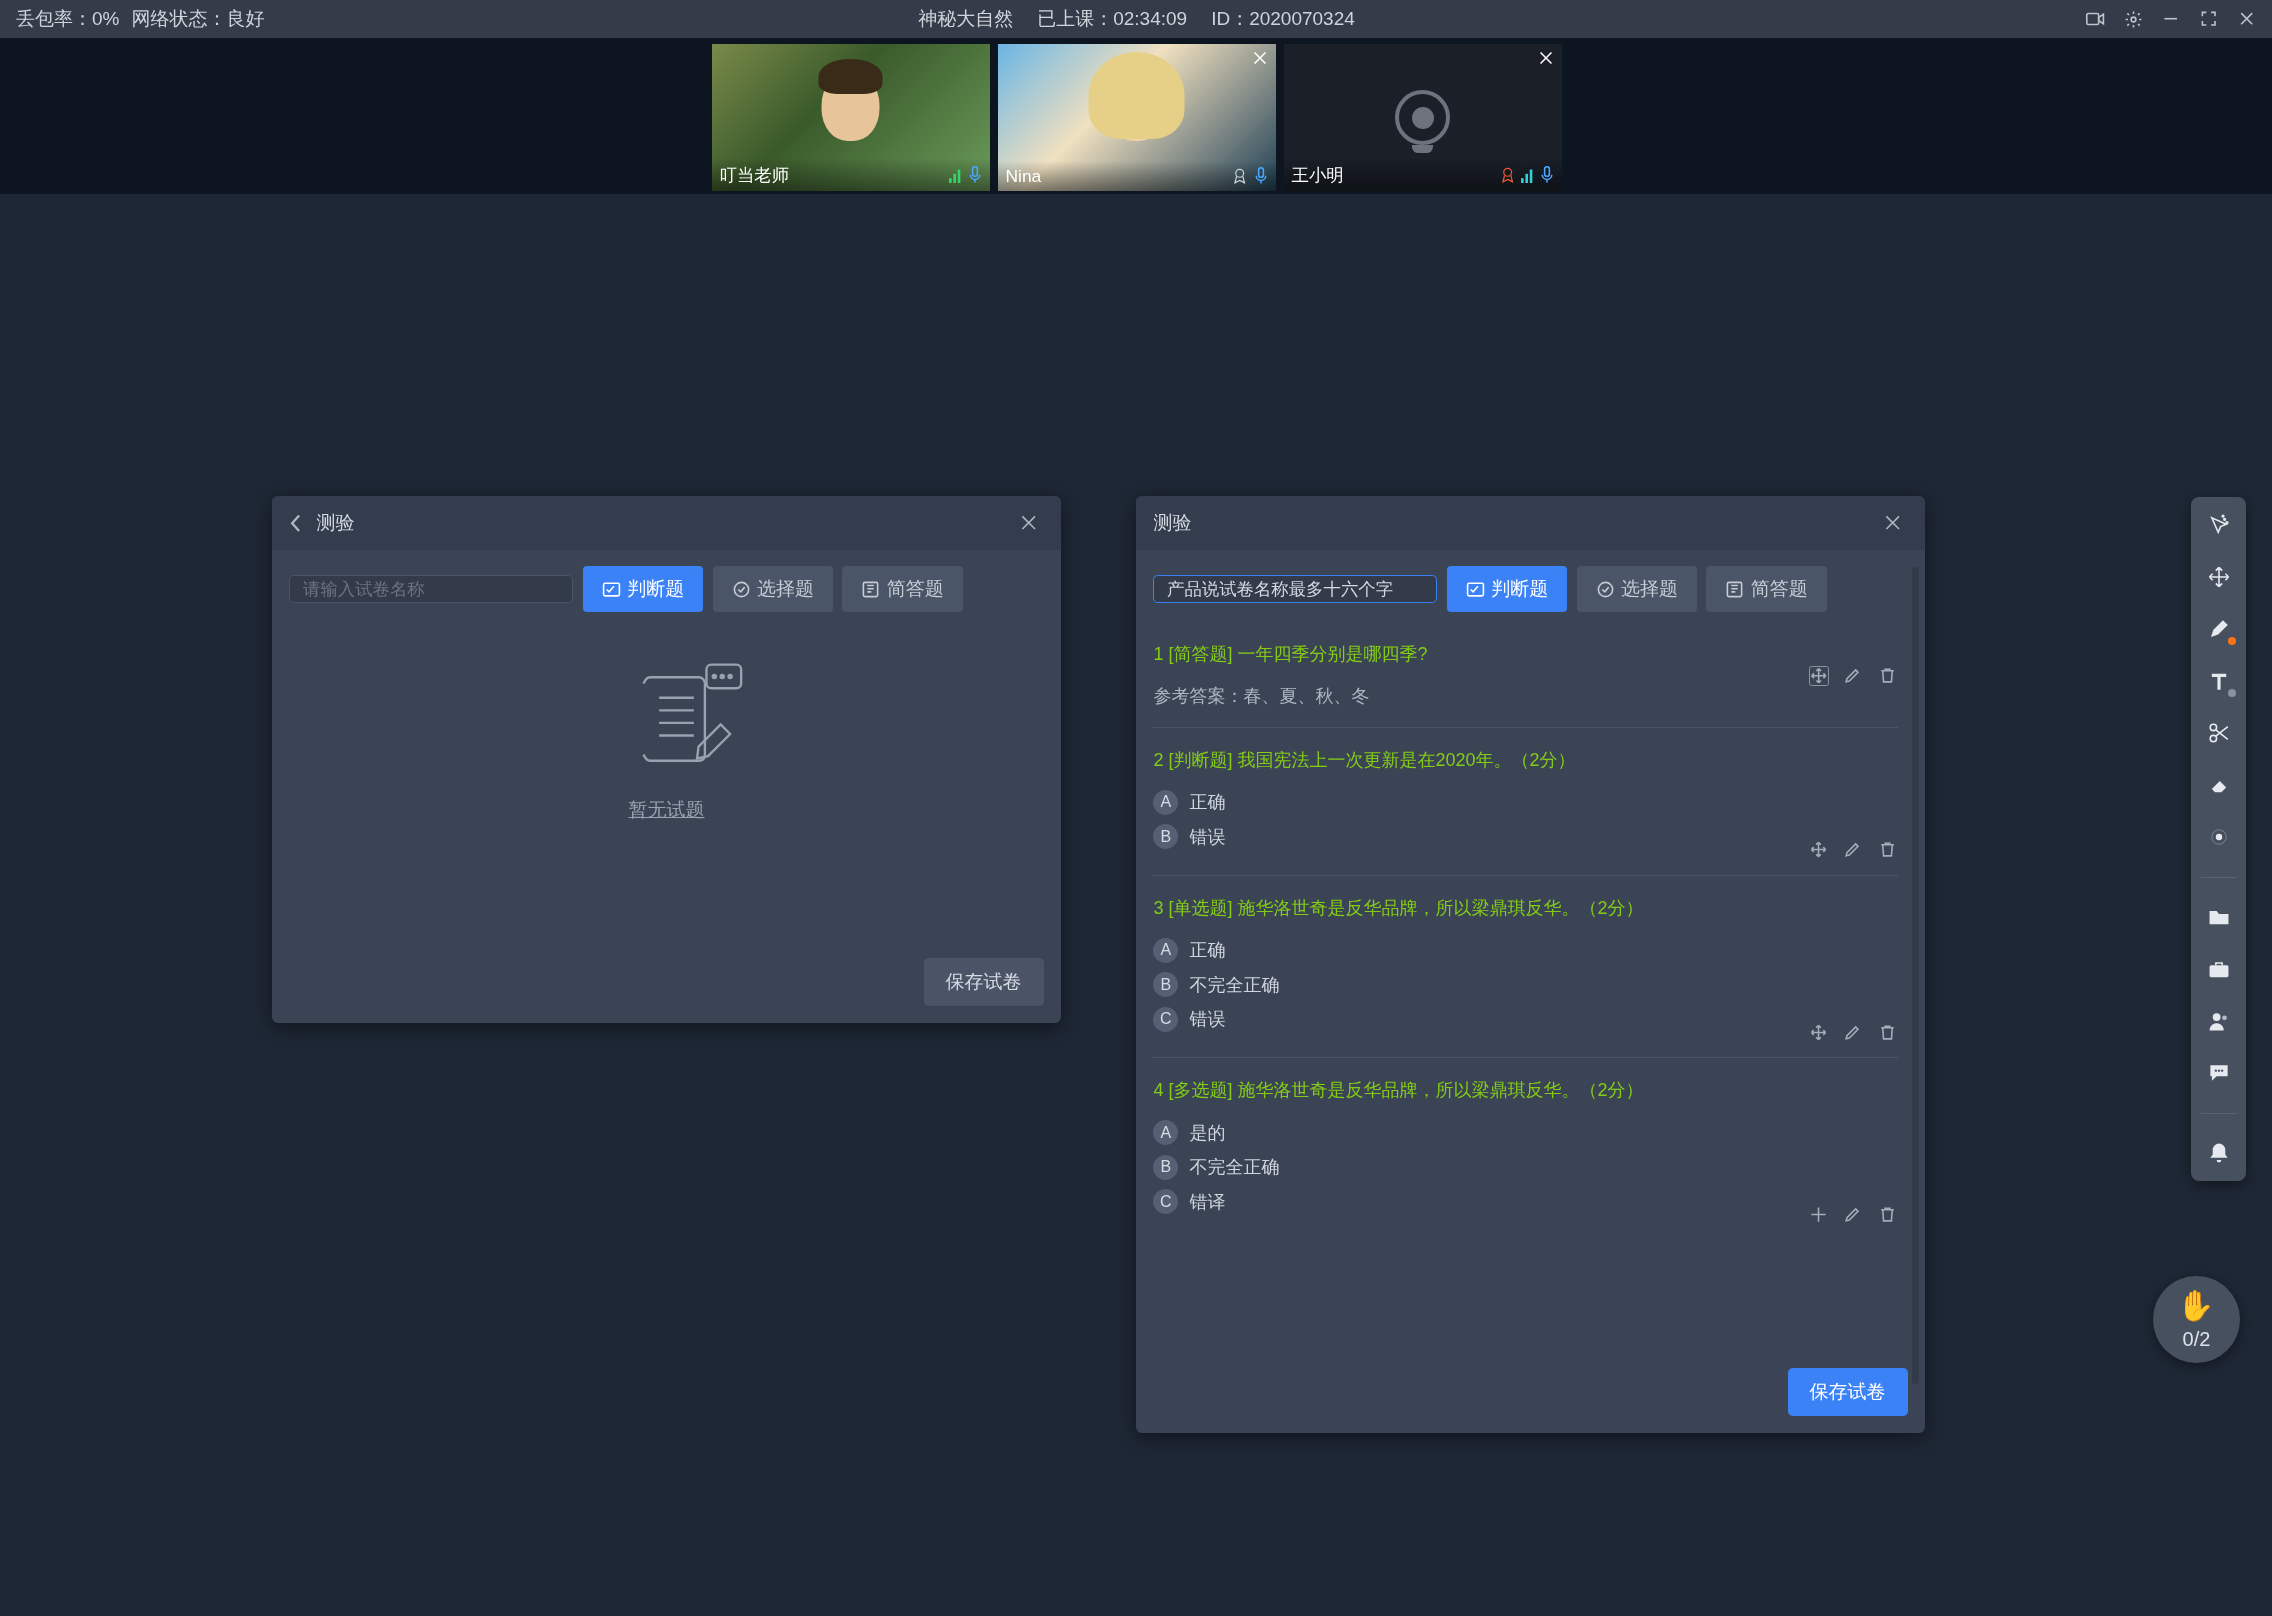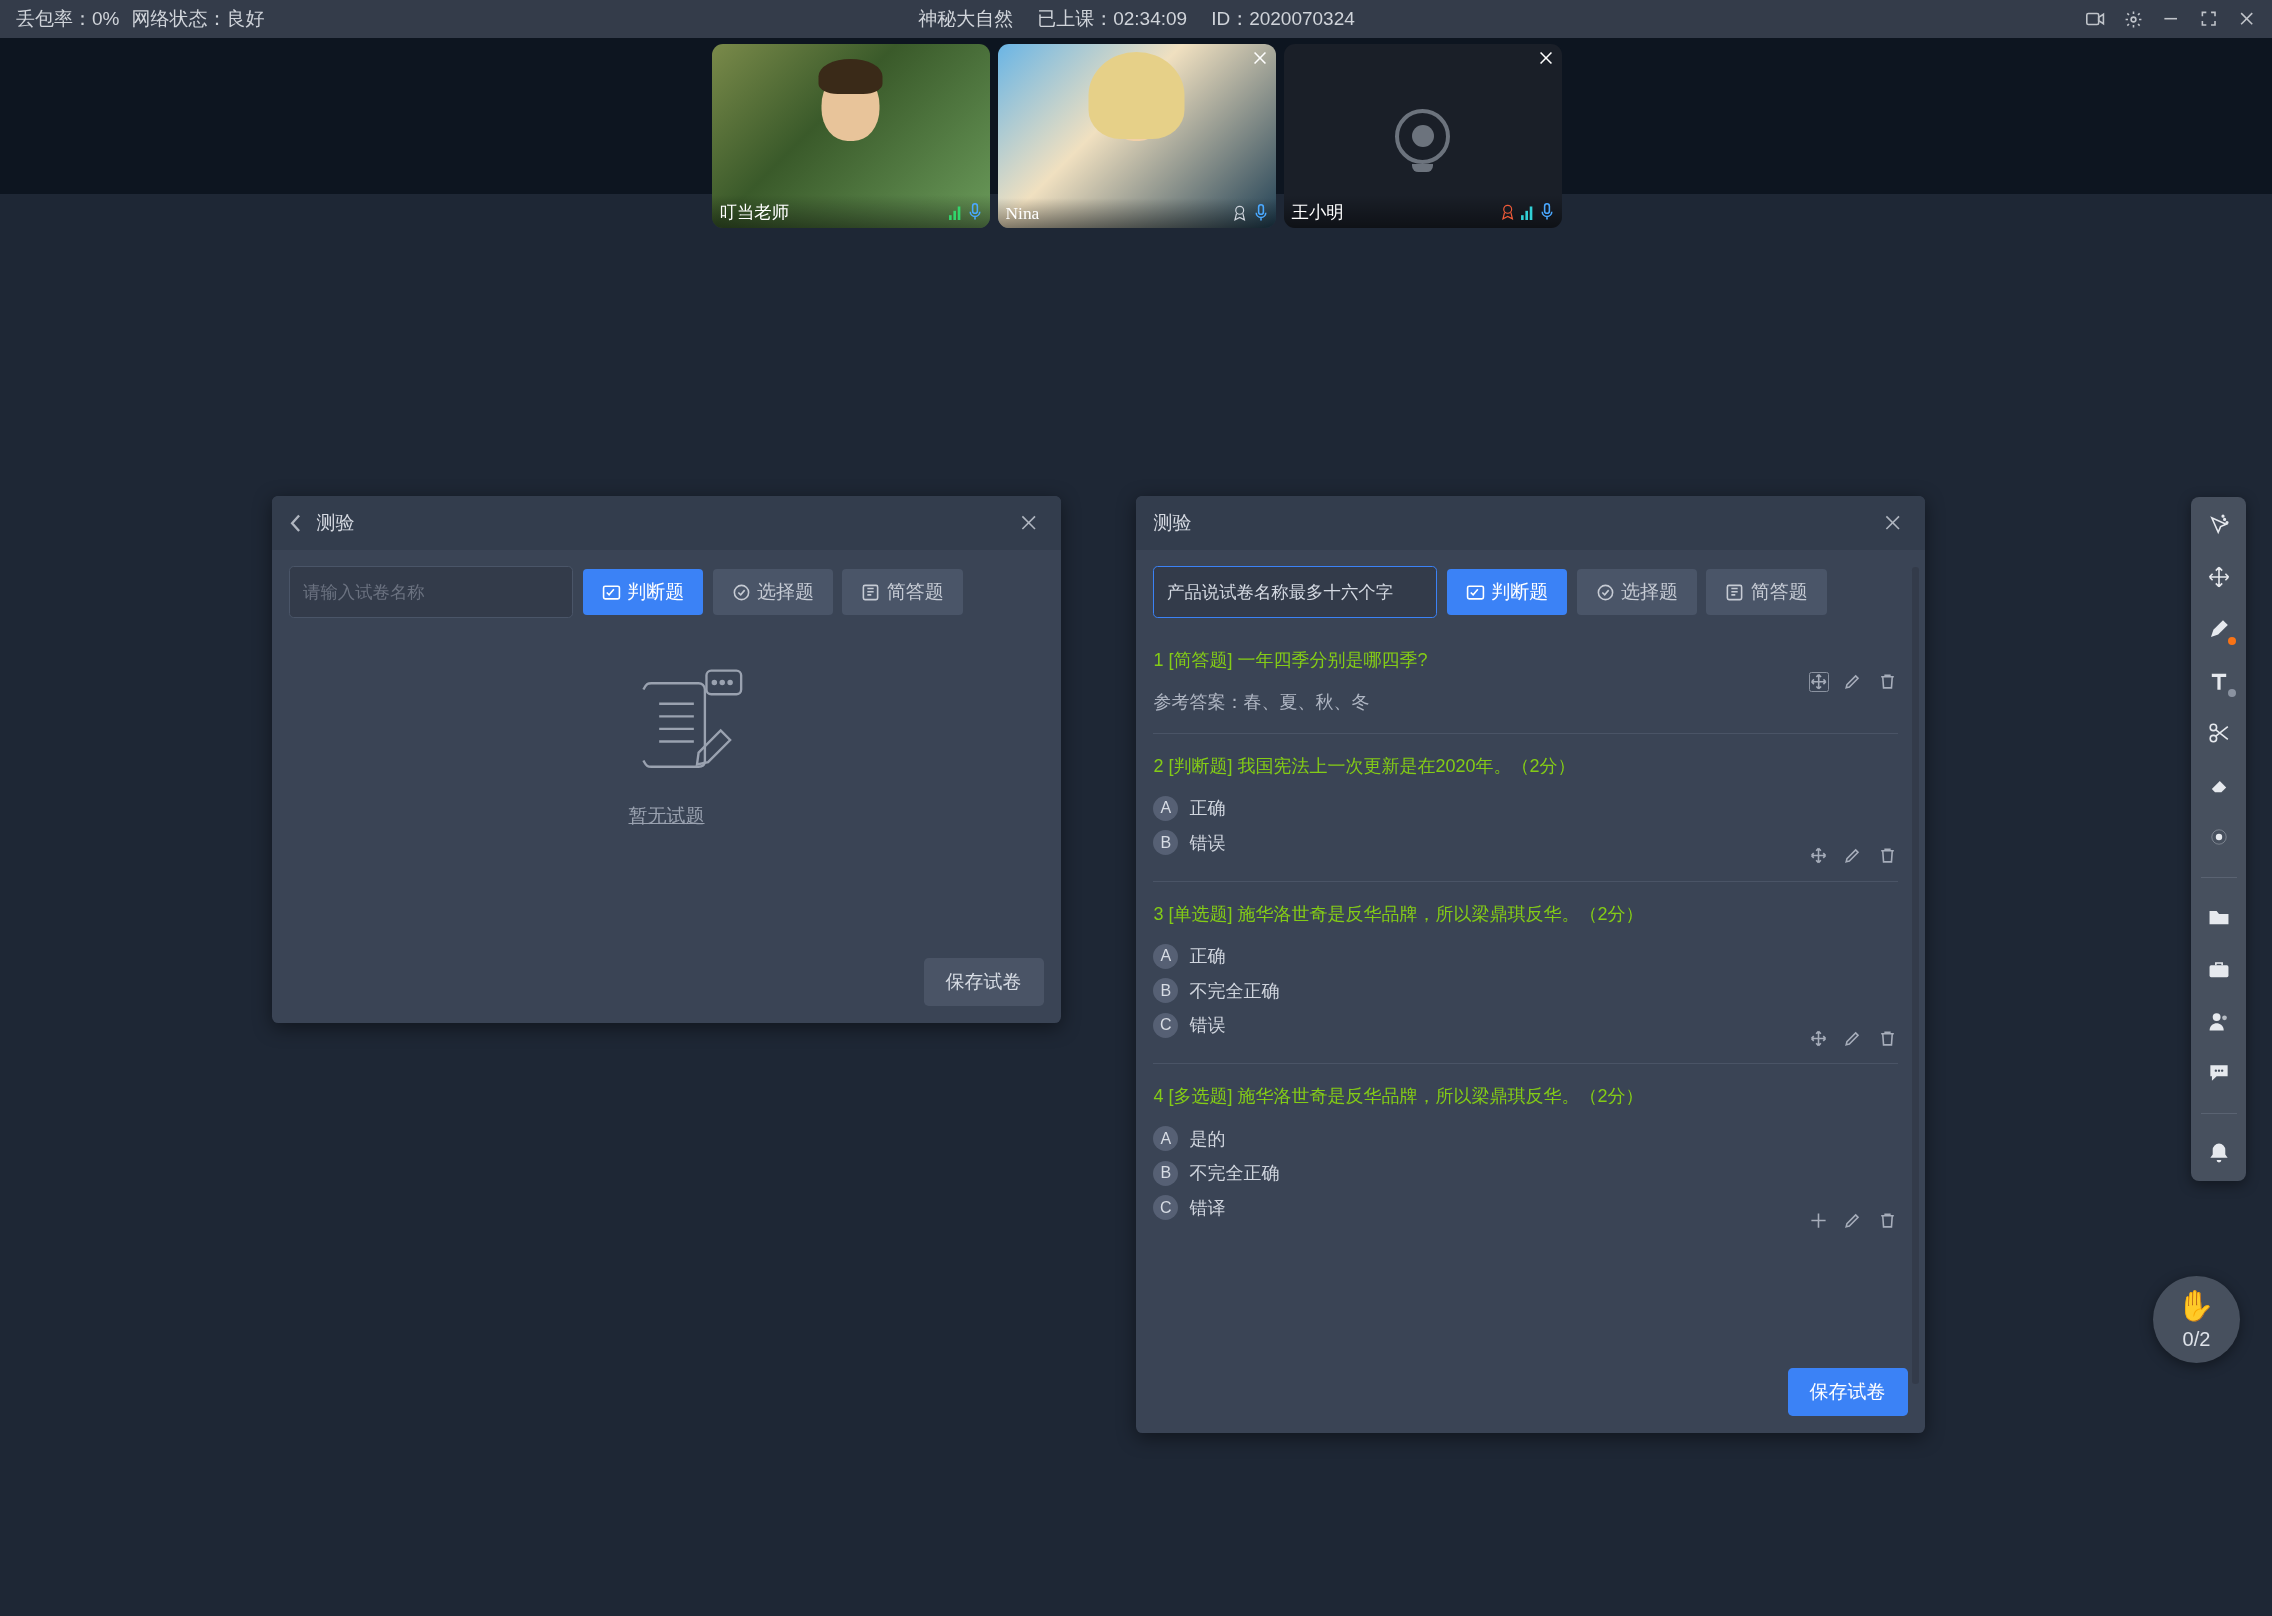--- a/index.html
+++ b/index.html
@@ -44,25 +44,24 @@
   height: 156px;
   background: #0d1520;
   display: flex;
   gap: 8px;
   justify-content: center;
   align-items: stretch;
   padding: 6.3px 0 4.7px 0;
 }
 .video-tile {
   width: 278px;
-  height: 184px;
+  height: 147px;
   position: relative;
   overflow: hidden;
-  border-radius: 11px;
-  font-family: Liberation Serif, serif;
+  border-radius: 0;
 }
 .video-tile.teacher { background: linear-gradient(135deg,#7a8a4a 0%,#3a5a2a 40%,#6a9a5a 100%); }
 .video-tile.student1 { background: linear-gradient(135deg,#6ab5e5 0%,#f0e0c0 40%,#204055 100%); }
 .video-tile.student2 { background: #1a1f28; display:flex; align-items:center; justify-content:center; }
 .tile-close {
   position: absolute; top: 4.7px; right: 6.3px;
   width: 19px; height: 19px; color: #fff; cursor: pointer;
   display:flex;align-items:center;justify-content:center;
 }
 .tile-bottom {
@@ -118,21 +117,21 @@
   background: #333d4d;
 }
 .back-chevron { width: 24px; color:#b0b6c0; cursor:pointer; margin-right:3.2px;}
 .panel-title { font-size: 19px; }
 .panel-close { margin-left:auto; width:24px; color:#b0b6c0; cursor:pointer;}
 
 .panel-toolbar {
   padding: 16px 17.4px 9.5px; display:flex; gap:9.5px; align-items:center;
 }
 .quiz-name-input {
-  flex: 0 0 284px; height: 52px;
+  flex: 0 0 284px; height: 28px;
   background: #333b4a;
   border: 1.6px solid #4a5568;
   border-radius: 4.7px;
   color: #dfe3ea;
   padding: 0 12.6px;
   font-size: 17.4px;
 }
 .quiz-name-input.filled{ border-color:#3b82f6; color:#dfe3ea; background:#333b4a;}
 .quiz-name-input::placeholder{ color:#6b7280;}
 

